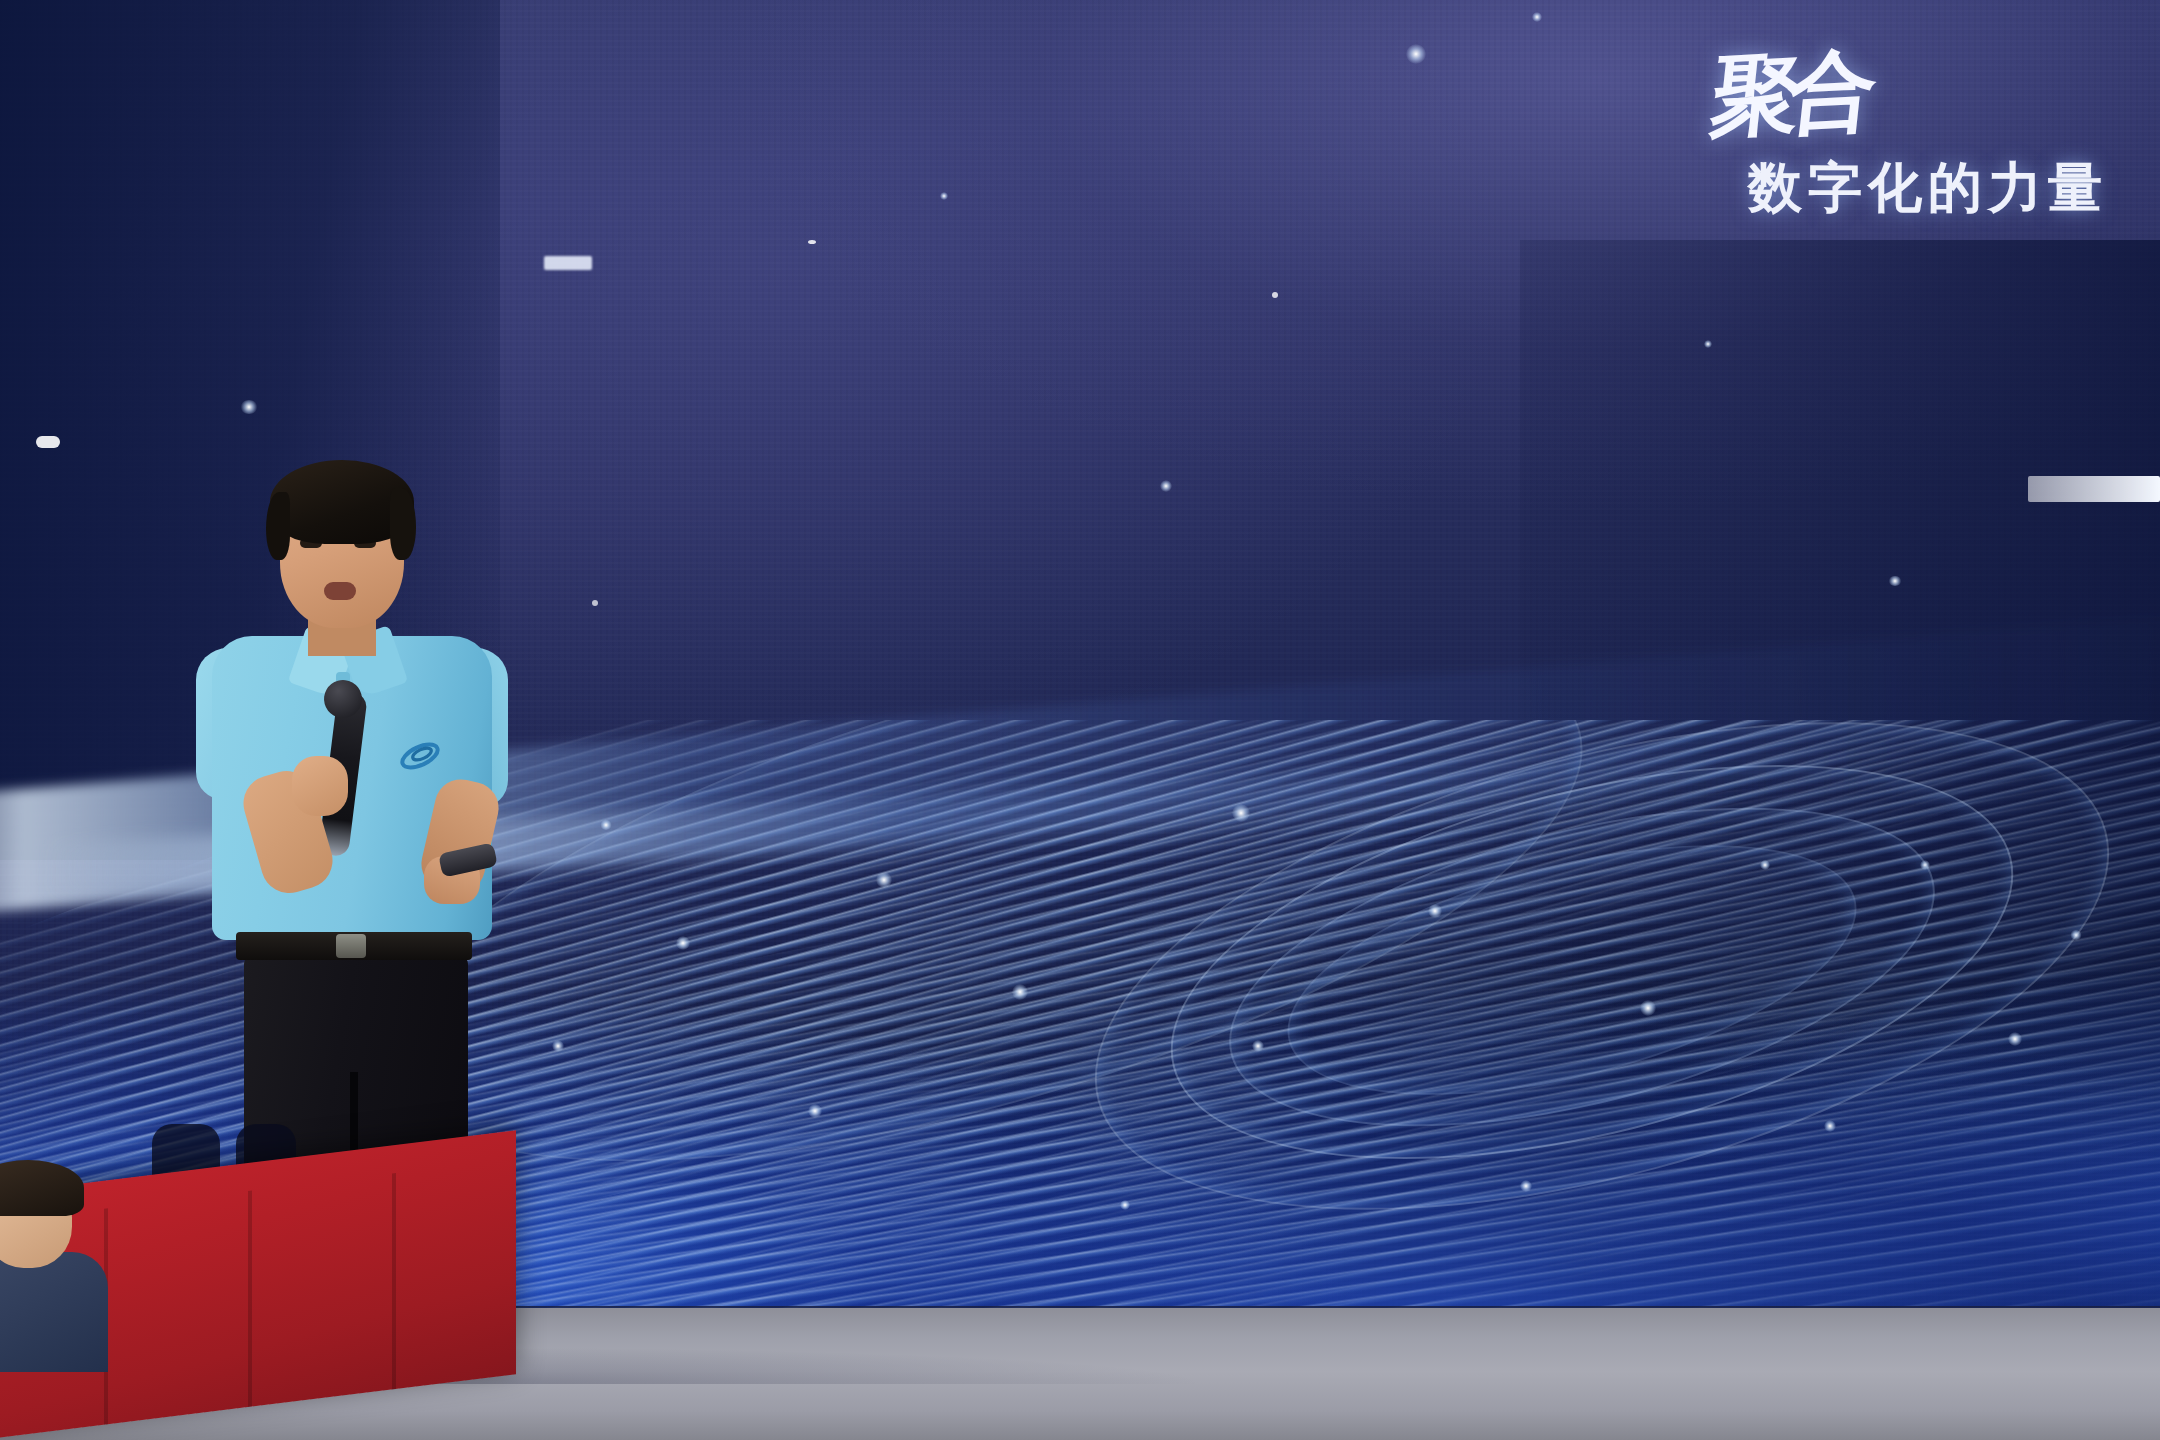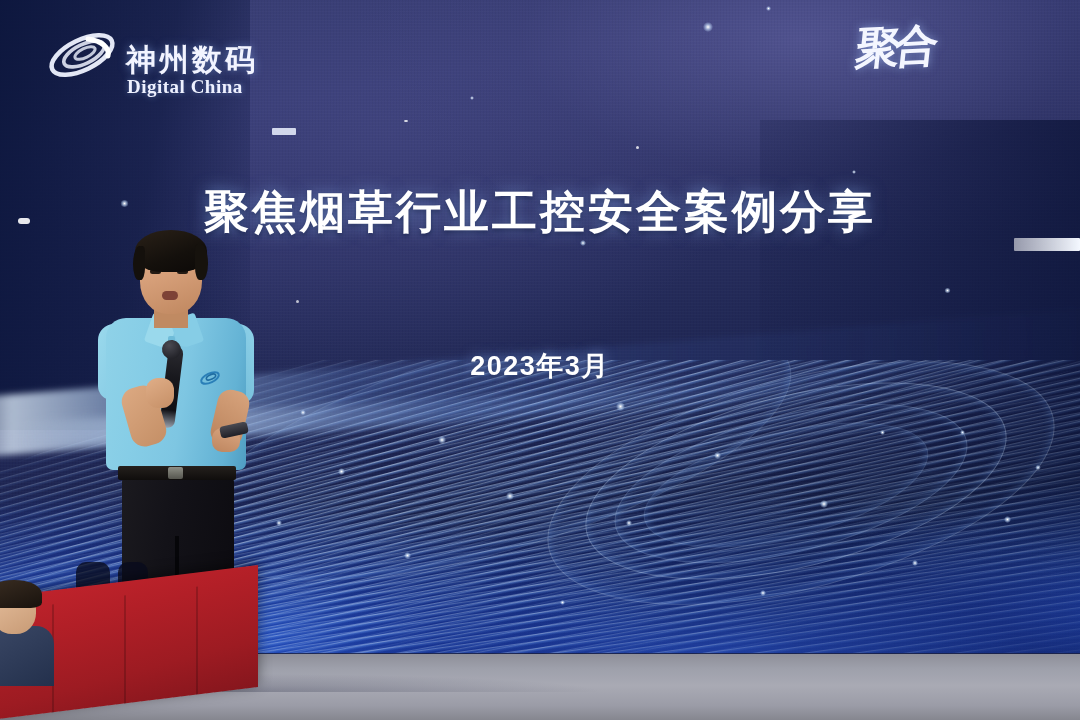--- a/index.html
+++ b/index.html
@@ -389,41 +389,26 @@
     <div class="pg" style="left:276px;top:520px;width:6px;height:6px;"></div>
     <div class="pg" style="left:912px;top:560px;width:6px;height:6px;"></div>
     <div class="pg" style="left:1004px;top:516px;width:7px;height:7px;"></div>
     <div class="pg" style="left:186px;top:498px;width:6px;height:6px;"></div>
     <div class="pg" style="left:760px;top:590px;width:6px;height:6px;"></div>
     <div class="pg" style="left:560px;top:600px;width:5px;height:5px;"></div>
     <div class="pg" style="left:300px;top:410px;width:6px;height:5px;"></div>
     <div class="pg" style="left:880px;top:430px;width:5px;height:5px;"></div>
   </div>
 
-  <div class="dc-logo">
-    <div class="dc-mark">
-      <svg viewBox="0 0 76 62" width="76" height="62">
-        <g fill="none" stroke="#eef2ff" stroke-linecap="round">
-          <ellipse cx="38" cy="31" rx="33" ry="15" stroke-width="4.5" transform="rotate(-26 38 31)" opacity=".95"></ellipse>
-          <ellipse cx="40" cy="30" rx="22" ry="9.5" stroke-width="3.6" transform="rotate(-26 40 30)" opacity=".85"></ellipse>
-          <ellipse cx="41" cy="29" rx="11" ry="4.5" stroke-width="3" transform="rotate(-26 41 29)" opacity=".8"></ellipse>
-        </g>
-        <path d="M44 15 C58 17 66 24 64 32" stroke="#ffffff" stroke-width="5" fill="none" stroke-linecap="round"></path>
-      </svg>
-    </div>
-    <div class="dc-cn">神州数码</div>
-    <div class="dc-en">Digital China</div>
-  </div>
 
   <div class="jh-logo">
     <div class="jh-cal">聚合</div>
+    <div class="jh-sub">数字化的力量</div>
   </div>
 
-  <div class="title">聚焦烟草行业工控安全案例分享</div>
-  <div class="date">2023年3月</div>
 
   <div class="floor-edge"></div>
   <div class="floor"></div>
   <div class="floor-shadow"></div>
 
   <div class="speaker">
     <div class="sp-pants"></div>
     <div class="sp-pants-split"></div>
     <div class="sp-sleeve-l"></div>
     <div class="sp-sleeve-r"></div>

